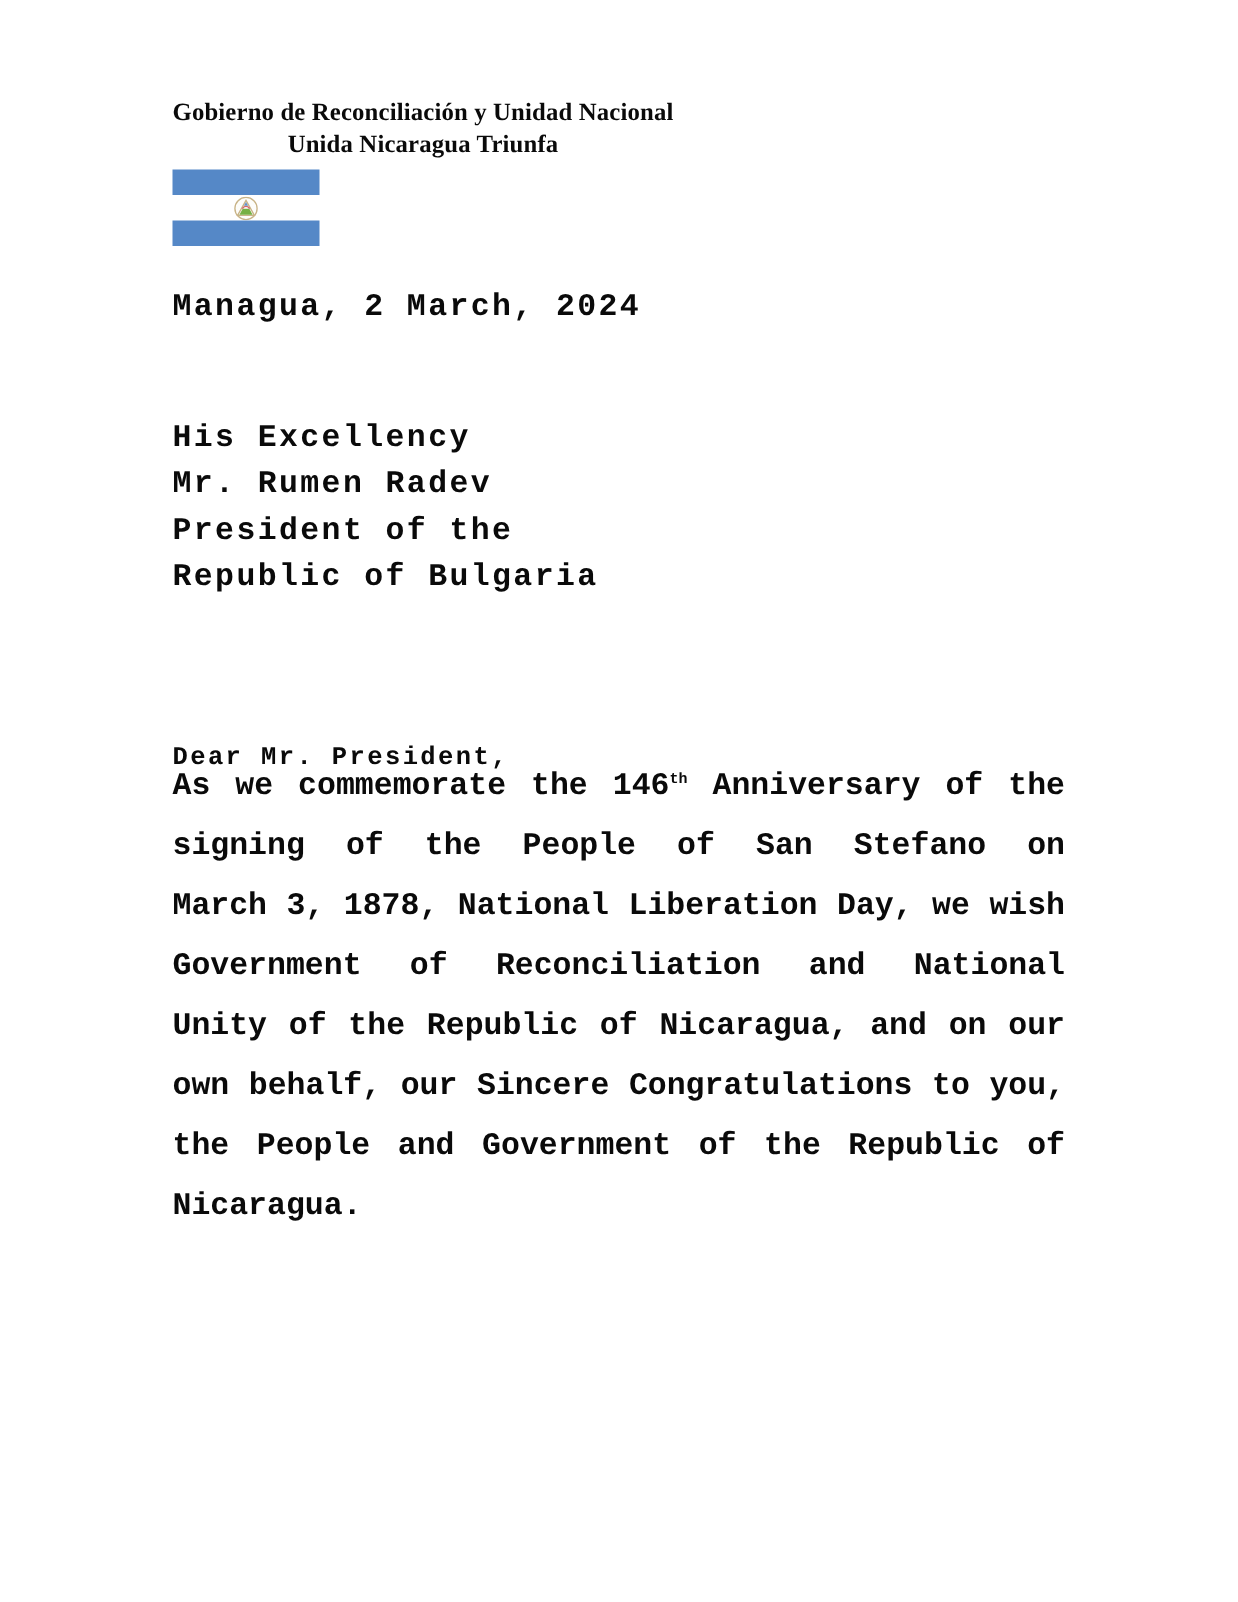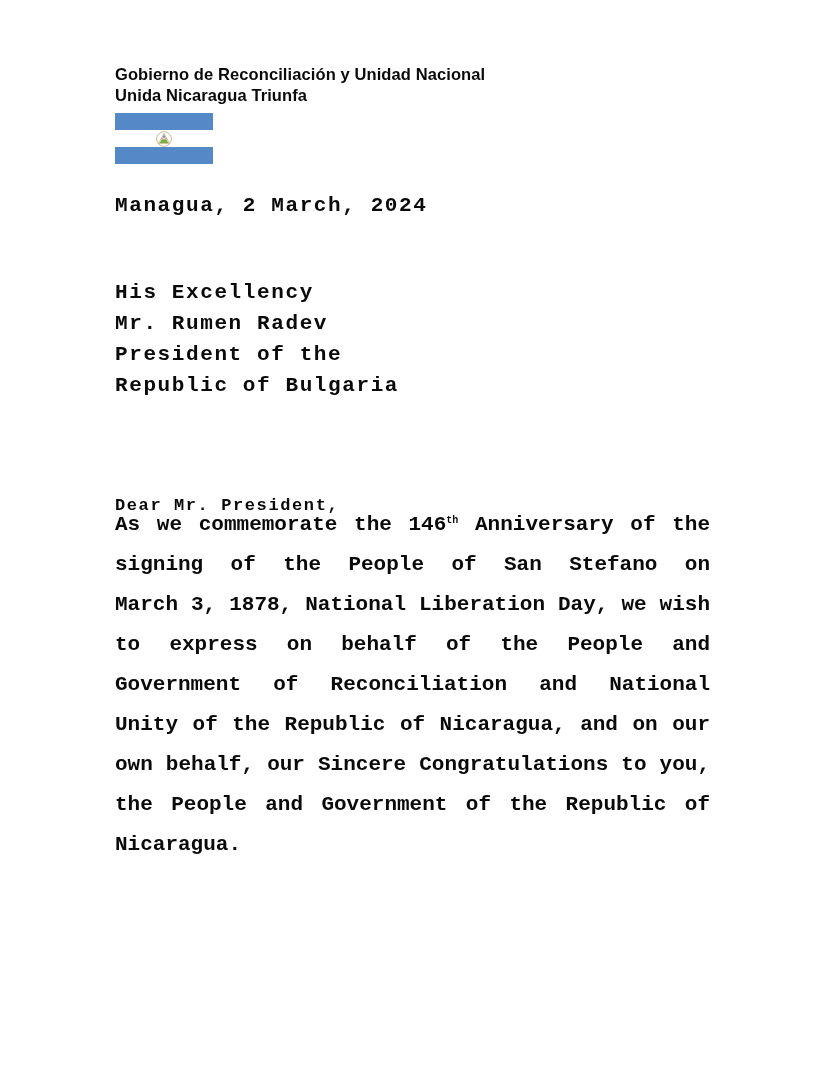--- a/index.html
+++ b/index.html
@@ -10,26 +10,27 @@
     height: 1068px;
     background: var(--page-bg, #ffffff);
     color: var(--text-color, #0a0a0a);
     overflow: hidden;
   }
 
   .letterhead {
     position: absolute;
     left: 115px;
     top: 64px;
-    font-family: Liberation Sans, sans-serif;
+    font-family: Liberation Serif, serif;
     font-weight: bold;
     font-size: 16.5px;
     line-height: 21px;
     letter-spacing: 0.1px;
     white-space: nowrap;
+    text-align: center;
   }
 
   .flag {
     position: absolute;
     left: 115px;
     top: 113px;
     width: 98px;
     height: 51px;
     display: flex;
     flex-direction: column;
@@ -132,21 +133,20 @@
     <div>President of the</div>
     <div>Republic of Bulgaria</div>
   </div>
 
   <div class="mono salutation">Dear Mr. President,</div>
 
   <div class="mono letter-body">
     <div class="jline"><span>As we commemorate the 146</span><sup>th</sup><span> Anniversary of the</span></div>
     <div class="jline">signing of the People of San Stefano on</div>
     <div class="jline">March 3, 1878, National Liberation Day, we wish</div>
-    <div class="jline">to express on behalf of the People and</div>
     <div class="jline">Government of Reconciliation and National</div>
     <div class="jline">Unity of the Republic of Nicaragua, and on our</div>
     <div class="jline">own behalf, our Sincere Congratulations to you,</div>
     <div class="jline">the People and Government of the Republic of</div>
     <div class="jline last">Nicaragua.</div>
   </div>
 
 </div>
 
 </body></html>

